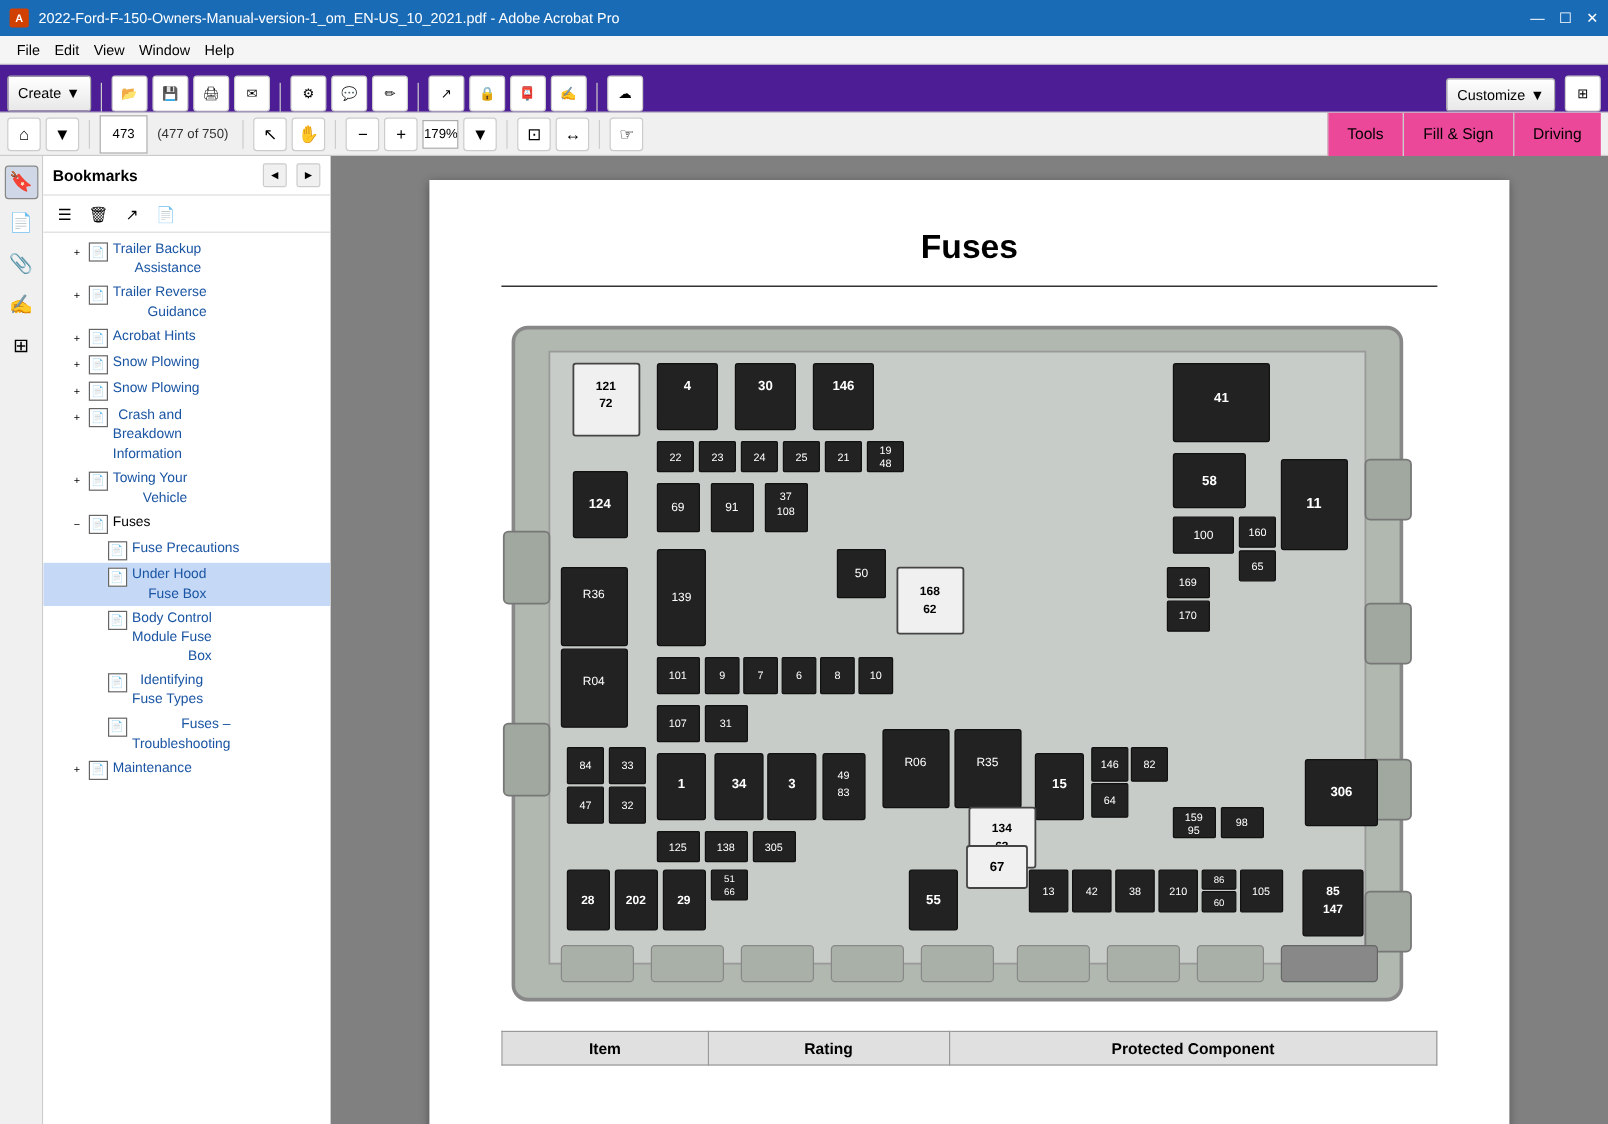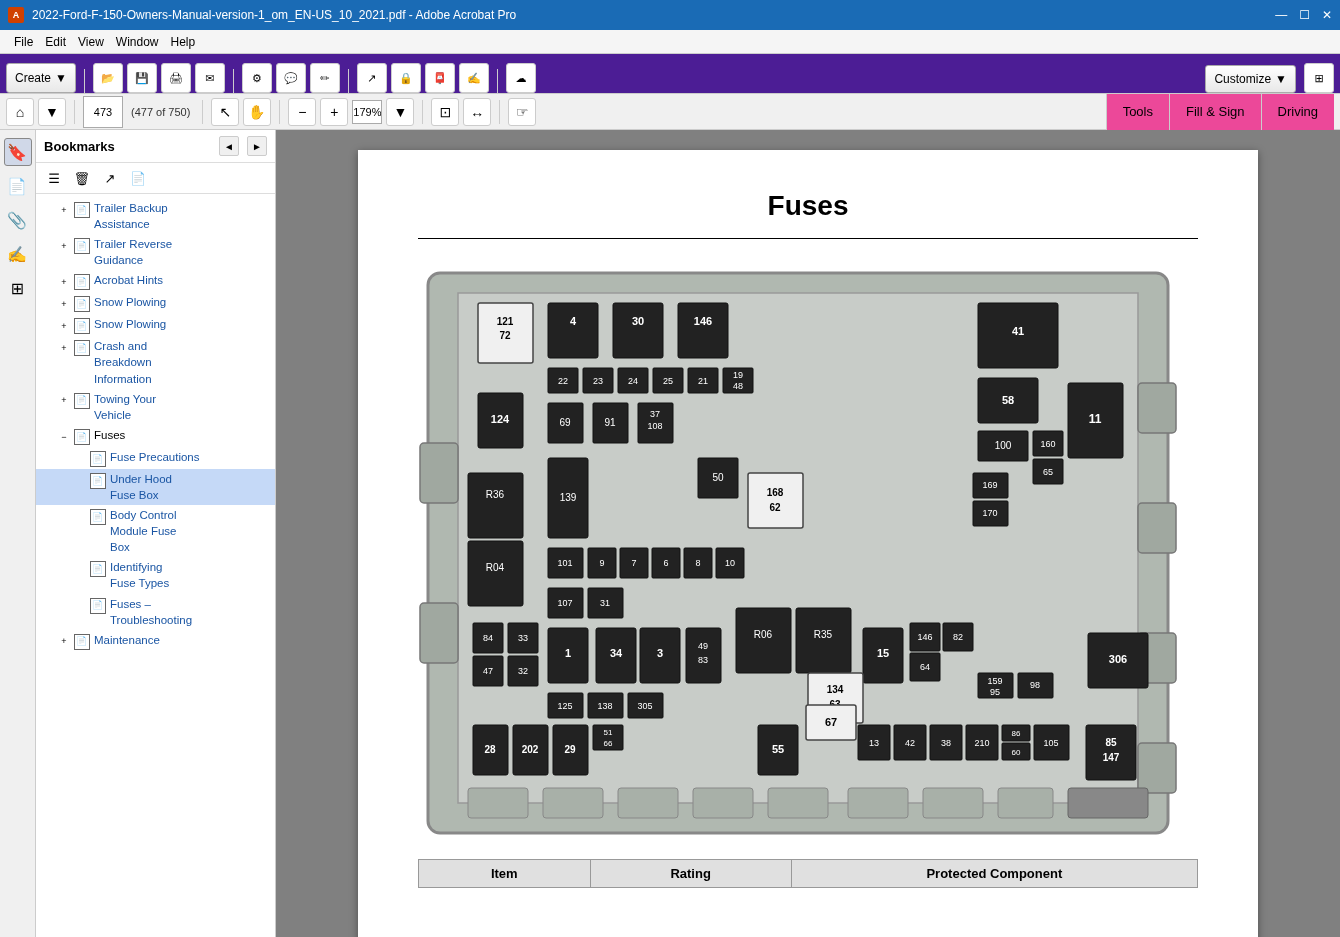--- a/index.html
+++ b/index.html
@@ -218,20 +218,21 @@
       align-items: center;
       justify-content: center;
       margin: 2px 4px 0 2px;
       flex-shrink: 0;
       font-size: 9px;
     }
     .bookmark-text {
       font-size: 11.5px;
       color: #1a55a3;
       line-height: 1.4;
+      text-align: right;
     }
     .bookmark-text.black { color: #000; }
     .indent-1 { padding-left: 20px; }
     .indent-2 { padding-left: 36px; }
 
     
     .pdf-content {
       flex: 1;
       background: #808080;
       overflow-y: auto;

